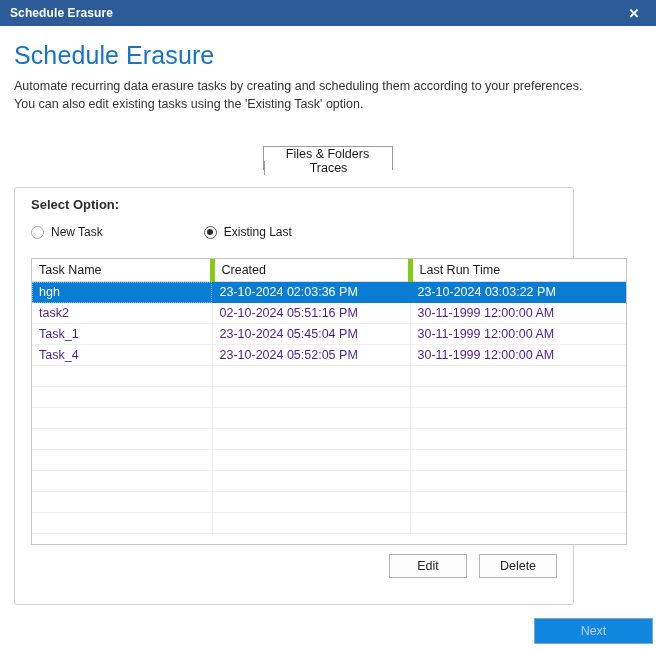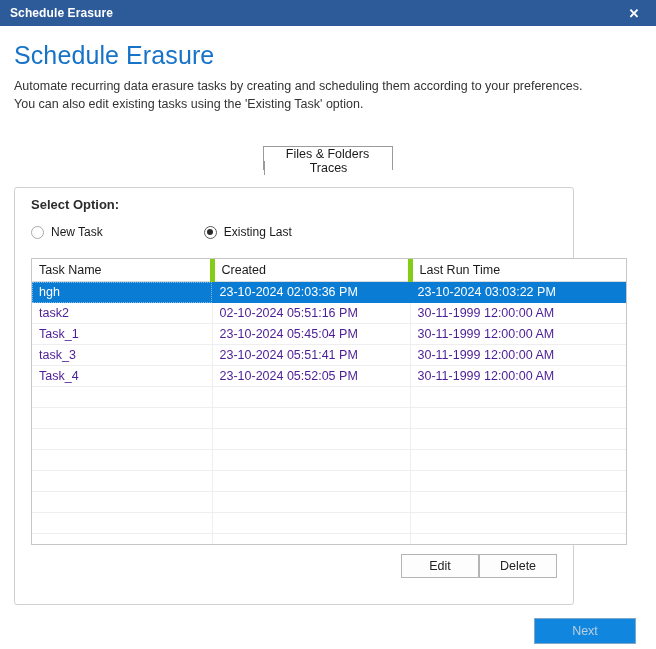--- a/index.html
+++ b/index.html
@@ -212,21 +212,21 @@
   }
   .col1 { width: 180px; }
   .col2 { width: 198px; }
 
   
   .action-row {
     position: absolute;
     right: 16px;
     top: 366px;
     display: flex;
-    gap: 0;
+    gap: 12px;
   }
   .btn {
     width: 78px;
     height: 24px;
     background: #fdfdfd;
     border: 1px solid #b4b4b4;
     font-family: "Liberation Sans", sans-serif;
     font-size: 12.5px;
     color: #222222;
     cursor: pointer;
@@ -235,21 +235,21 @@
     justify-content: center;
     box-sizing: border-box;
     padding: 0;
   }
 
   
   .next-btn {
     position: absolute;
     left: 534px;
     top: 618px;
-    width: 102px;
+    width: 119px;
     height: 26px;
     background: #1186df;
     border: 1px solid #7fa8c8;
     box-sizing: border-box;
     color: #b9cfe0;
     font-family: "Liberation Sans", sans-serif;
     font-size: 12.5px;
     display: flex;
     align-items: center;
     justify-content: center;
@@ -319,25 +319,20 @@
           <td>task2</td>
           <td>02-10-2024 05:51:16 PM</td>
           <td>30-11-1999 12:00:00 AM</td>
         </tr>
         <tr class="row">
           <td>Task_1</td>
           <td>23-10-2024 05:45:04 PM</td>
           <td>30-11-1999 12:00:00 AM</td>
         </tr>
         <tr class="row">
-          <td>task_3</td>
-          <td>23-10-2024 05:51:41 PM</td>
-          <td>30-11-1999 12:00:00 AM</td>
-        </tr>
-        <tr class="row">
           <td>Task_4</td>
           <td>23-10-2024 05:52:05 PM</td>
           <td>30-11-1999 12:00:00 AM</td>
         </tr>
       </tbody>
       <tbody id="empty-rows">
           <tr class="row">
             <td>&nbsp;</td>
             <td>&nbsp;</td>
             <td>&nbsp;</td>

